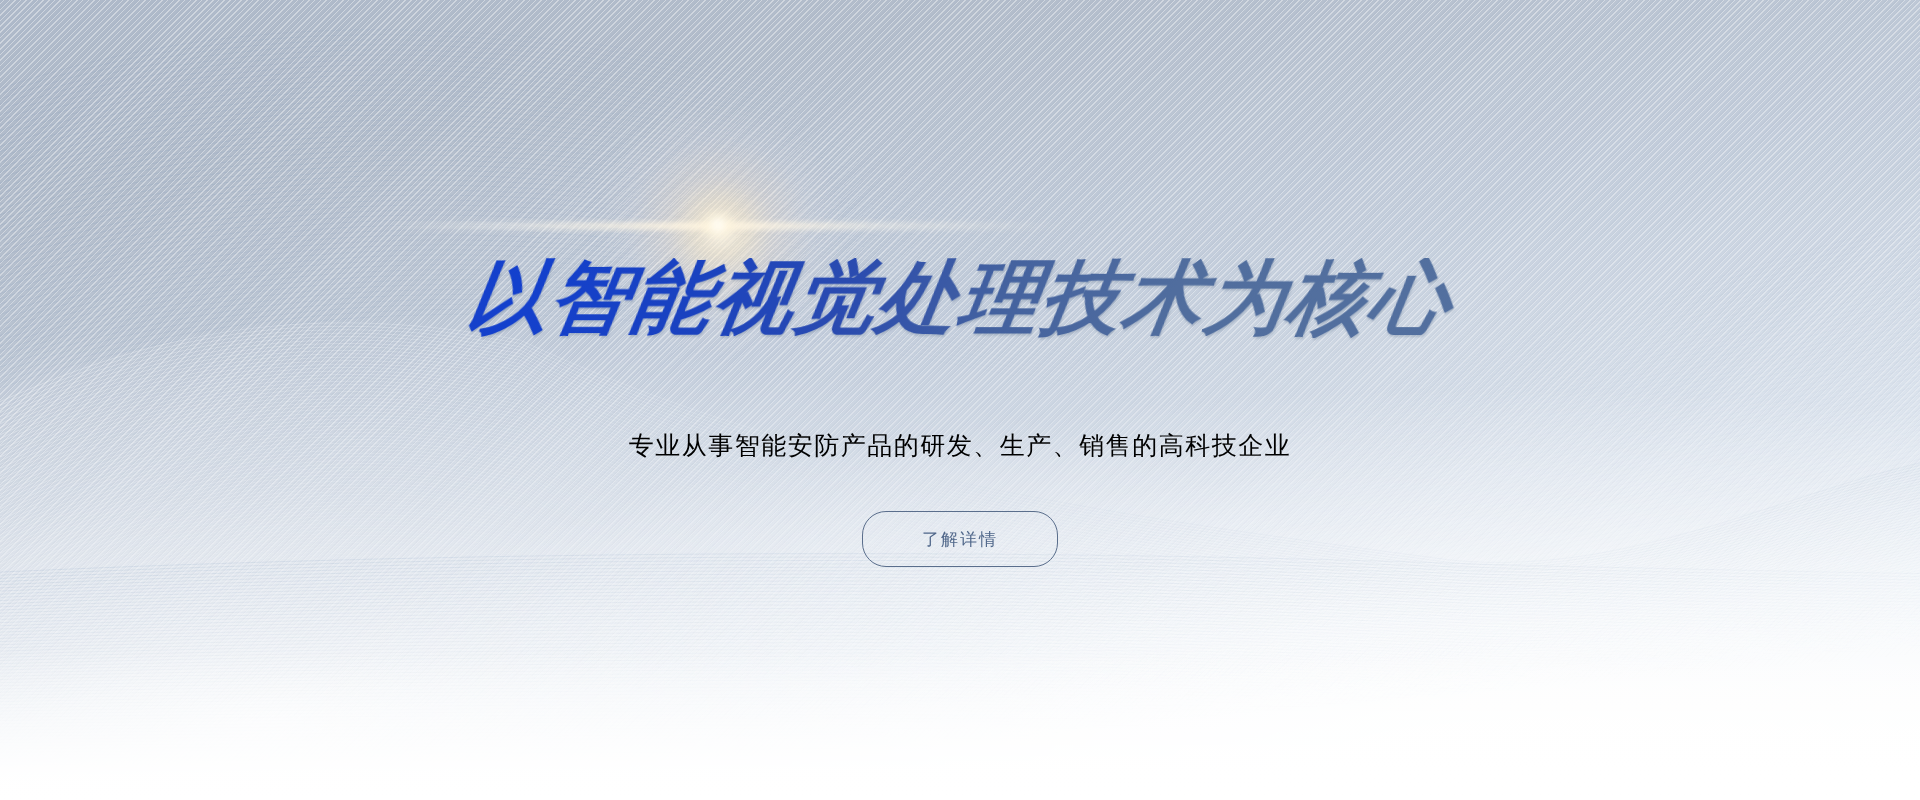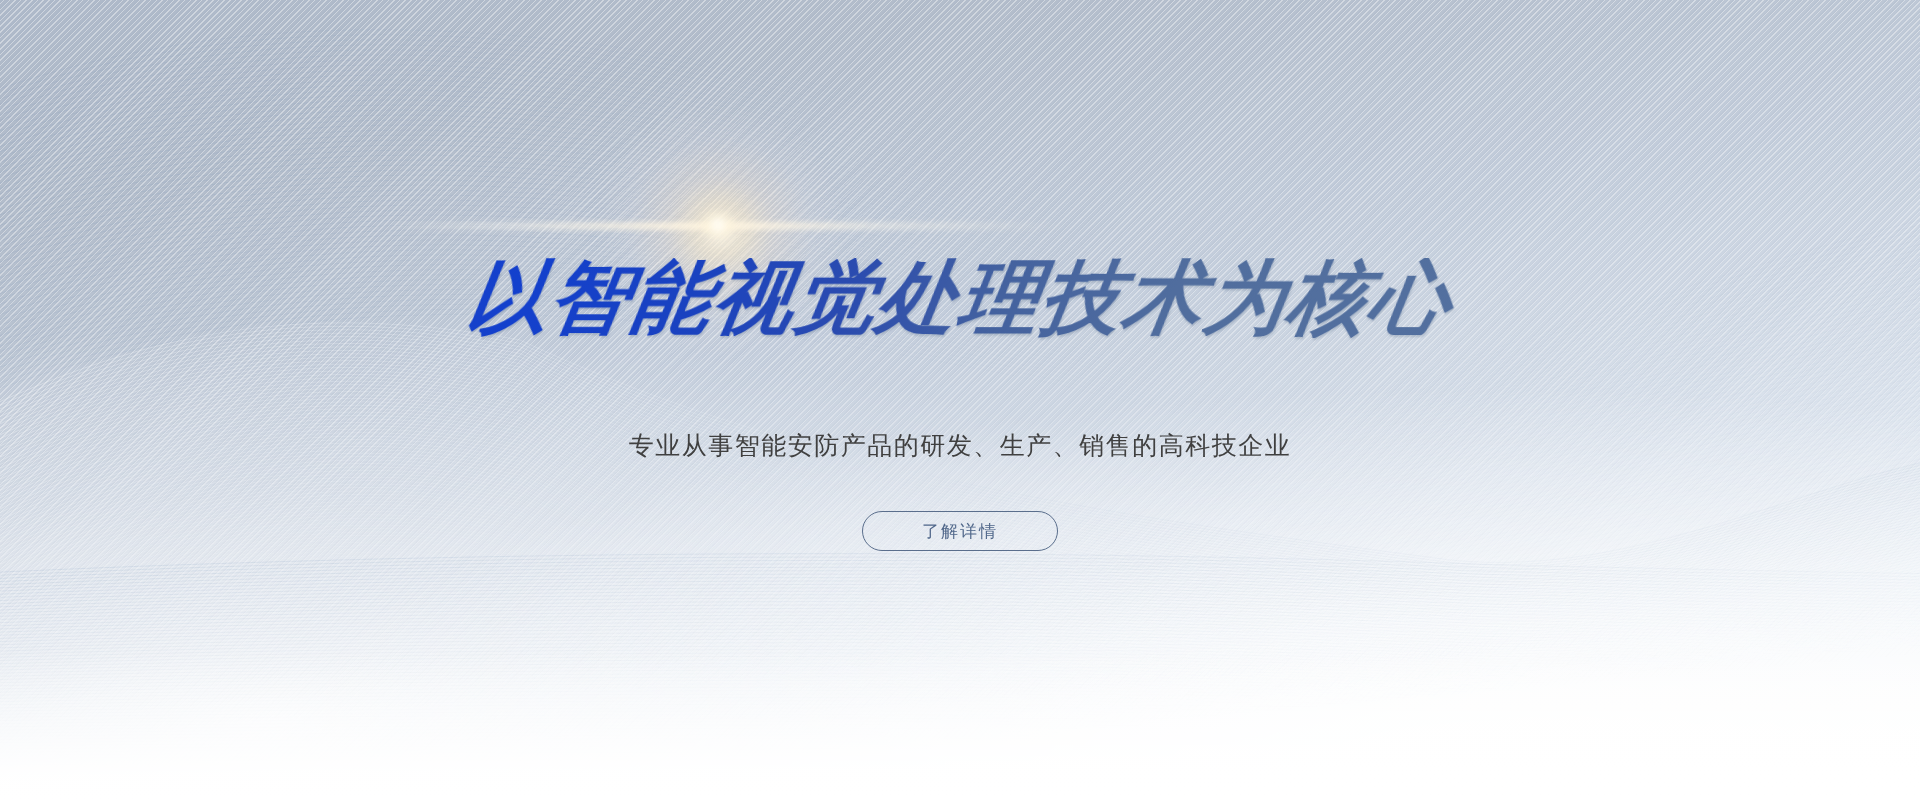--- a/index.html
+++ b/index.html
@@ -166,35 +166,35 @@
   }
 
   .subtitle {
     position: absolute;
     top: 404px;
     left: 0;
     width: 100%;
     text-align: center;
     font-size: 25px;
     letter-spacing: 1.5px;
-    color: #404040;
+    color: #000000;
     white-space: nowrap;
   }
 
   .cta-wrap {
     position: absolute;
     top: 511px;
     left: 0;
     width: 100%;
     display: flex;
     justify-content: center;
   }
   .cta-button {
     width: 196px;
-    height: 40px;
+    height: 56px;
     border: 1px solid #5a6e8c;
     border-radius: 24px;
     background: transparent;
     color: #4e6party;
     color: #50678a;
     font-size: 17px;
     letter-spacing: 2px;
     font-family: "Liberation Sans", "DejaVu Sans", sans-serif;
     display: flex;
     align-items: center;

